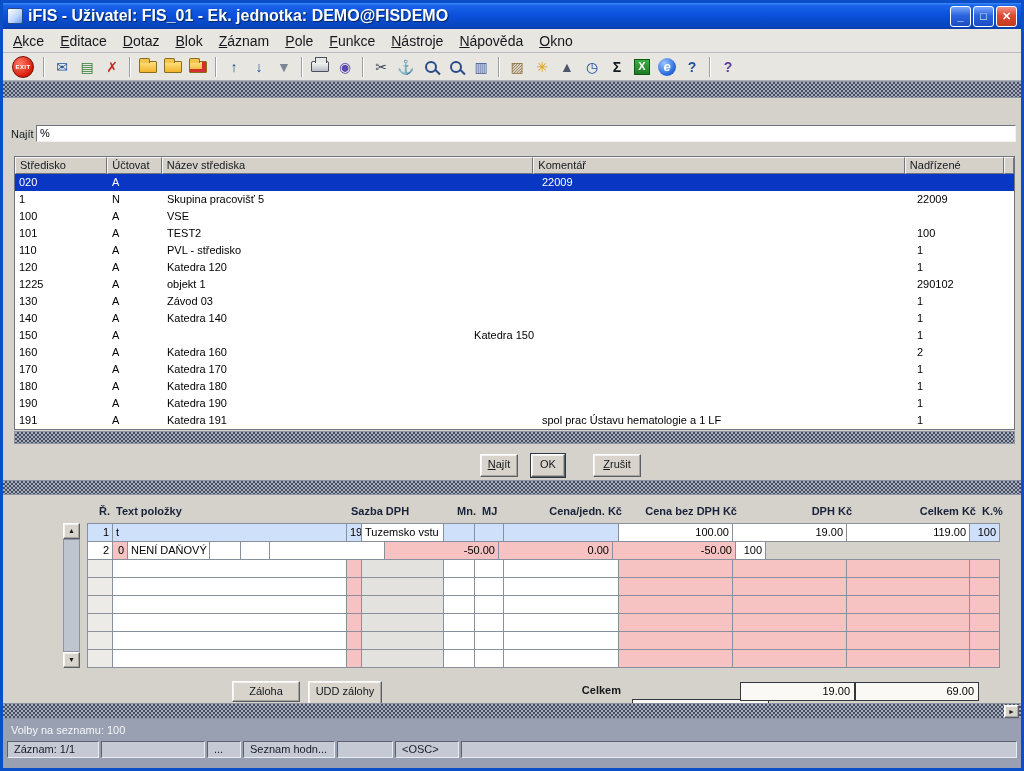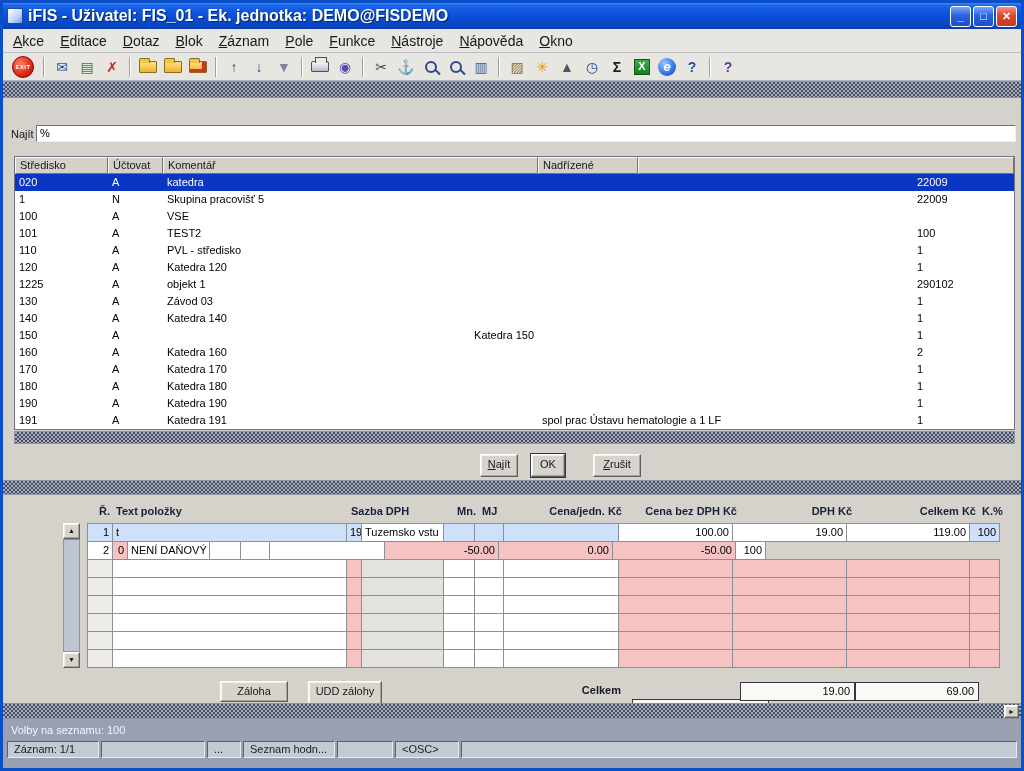--- a/index.html
+++ b/index.html
@@ -249,29 +249,29 @@
     </div>
   <div class="dots band1"></div>
 
   <span class="lbl" style="left:8px; top:125px;">Najít</span>
   <div class="field" style="left:33px; top:122px; width:980px; height:17px;">%</div>
 
   <div class="table">
     <div class="thead">
         <div class="th" style="width: 93px;">Středisko</div>
         <div class="th" style="width: 55px;">Účtovat</div>
+        <div class="th" style="width: 375px;">Název střediska</div>
         <div class="th" style="width: 375px;">Komentář</div>
         <div class="th" style="width: 100px;">Nadřízené</div>
         <div class="th fill"></div>
       </div>
     <div class="tbody">
         <div class="tr sel">
           <div class="td" style="width: 93px;">020</div>
           <div class="td" style="width: 55px;">A</div>
-          <div class="td" style="width: 375px;">katedra</div>
           <div class="td" style="width: 375px;"></div>
           <div class="td" style="width: 100px;">22009</div>
         </div>
         <div class="tr">
           <div class="td" style="width: 93px;">1</div>
           <div class="td" style="width: 55px;">N</div>
           <div class="td" style="width: 375px;">Skupina pracovišť 5</div>
           <div class="td" style="width: 375px;"></div>
           <div class="td" style="width: 100px;">22009</div>
         </div>
@@ -493,21 +493,21 @@
         <div class="fcell num" style="width: 32px;"></div>
         <div class="fcell" style="width: 30px;"></div>
         <div class="fcell num" style="width: 116px;"></div>
         <div class="fcell num pink" style="width: 115px;"></div>
         <div class="fcell num pink" style="width: 115px;"></div>
         <div class="fcell num pink" style="width: 124px;"></div>
         <div class="fcell num pink" style="width: 31px;"></div>
       </div>
     </div>
 
-  <div class="btn" style="position:absolute; left:217px; top:678px; width:68px; height:21px;text-align:center;">Záloha</div>
+  <div class="btn" style="position:absolute; left:229px; top:678px; width:68px; height:21px;text-align:center;">Záloha</div>
   <div class="btn" style="position:absolute; left:305px; top:678px; width:74px; height:36px;">UDD zálohy</div>
 
   <div class="celkem" style="left:495px; top:681px; width:123px;">Celkem</div>
   <div class="totbox" style="left:629px; top:679px; width:137px;margin-top:17px;">50.00</div>
   <div class="totbox" style="left:737px; top:679px; width:115px;">19.00</div>
   <div class="totbox" style="left:852px; top:679px; width:124px;">69.00</div>
 
   <div class="dots band3">
     <div class="btn sbtn">►</div>
   </div>

